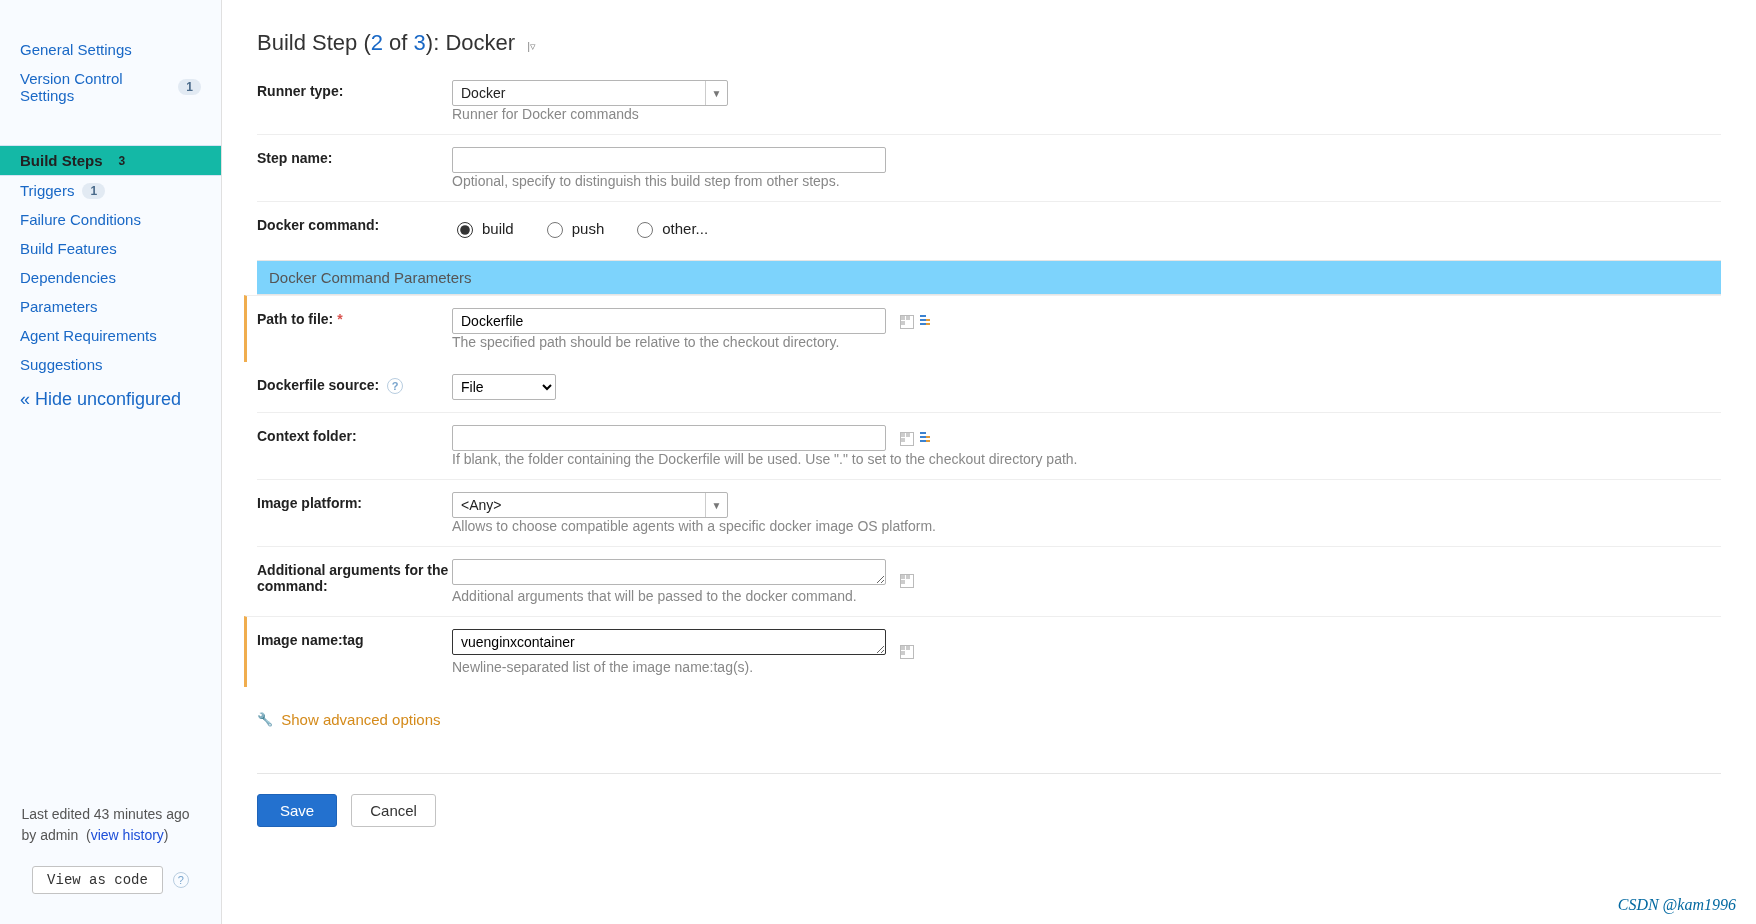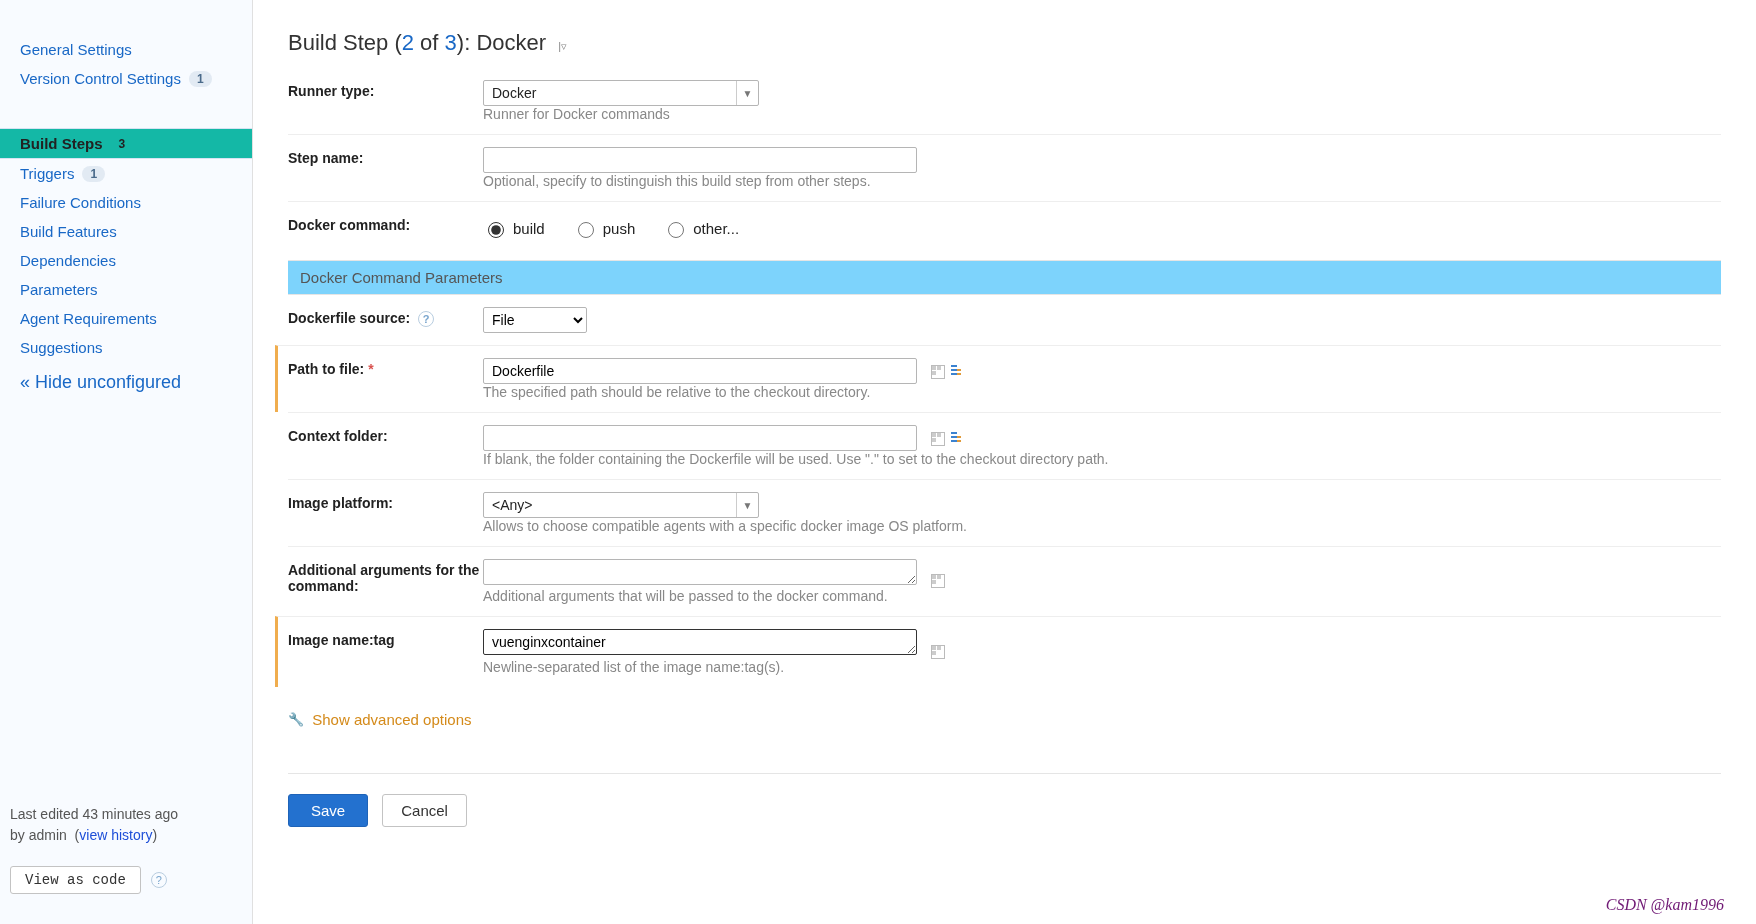--- a/index.html
+++ b/index.html
@@ -6,26 +6,27 @@
   body {
     margin: 0;
     font-family: -apple-system, BlinkMacSystemFont, "Segoe UI", Arial, sans-serif;
     font-size: 14px;
     color: #333;
     background: #fff;
     display: flex;
     min-height: 100vh;
   }
   .sidebar {
-    width: 253px;
+    width: 222px;
     border-right: 1px solid #e0e0e0;
     background: #f8fbff;
     padding: 35px 0 20px 0;
     display: flex;
     flex-direction: column;
+    align-items: center;
   }
   .nav { flex: 1; }
   .nav-item {
     padding: 6px 20px;
     font-size: 15px;
     color: #1968c6;
     cursor: pointer;
     display: flex;
     align-items: center;
     gap: 8px;
@@ -201,23 +202,23 @@
     background: #fff;
     color: #333;
     border: 1px solid #c3c3c3;
     border-radius: 3px;
     padding: 7px 18px;
     font-size: 15px;
     cursor: pointer;
   }
   .watermark {
     position: absolute;
-    right: 32px;
+    right: 20px;
     bottom: 10px;
-    color: #701a75;
+    color: #0369a1;
     font-size: 16px;
     font-style: italic;
     font-family: Georgia, serif;
   }
 </style>
 </head>
 <body>
 
 <div class="sidebar">
   <div class="nav">
@@ -307,41 +308,41 @@
         <label class="radio-item">
             <input type="radio" name="dc" style="">
             <span>other...</span>
           </label>
       </div>
     </div>
   </div>
 
   <div class="section-header">Docker Command Parameters</div>
 
-  <div class="row" style="border-top:none">
-    <div class="label"><span>Dockerfile source:</span> <span class="help-icon" style="margin-left:4px">?</span></div>
-    <div class="field">
-      <select class="combo small" style="min-width:104px;height:26px;border:1px solid #b5b5b5;border-radius:2px;padding:2px 4px;font-size:14px">
-        <option>File</option>
-      </select>
-    </div>
-  </div>
-
   <div class="row highlighted">
     <div class="label"><span>Path to file:</span> <span class="req">*</span></div>
     <div class="field">
       <input class="text" value="Dockerfile" style="">
       <span class="aux-icons">
         <span class="icon-grid"></span>
         <span class="icon-tree"></span>
       </span>
       <div class="hint">The specified path should be relative to the checkout directory.</div>
     </div>
   </div>
 
+  <div class="row" style="border-top:none">
+    <div class="label"><span>Dockerfile source:</span> <span class="help-icon" style="margin-left:4px">?</span></div>
+    <div class="field">
+      <select class="combo small" style="min-width:104px;height:26px;border:1px solid #b5b5b5;border-radius:2px;padding:2px 4px;font-size:14px">
+        <option>File</option>
+      </select>
+    </div>
+  </div>
+
   <div class="row">
     <div class="label">Context folder:</div>
     <div class="field">
       <input class="text" value="" style="">
       <span class="aux-icons">
         <span class="icon-grid"></span>
         <span class="icon-tree"></span>
       </span>
       <div class="hint">If blank, the folder containing the Dockerfile will be used. Use "." to set to the checkout directory path.</div>
     </div>

